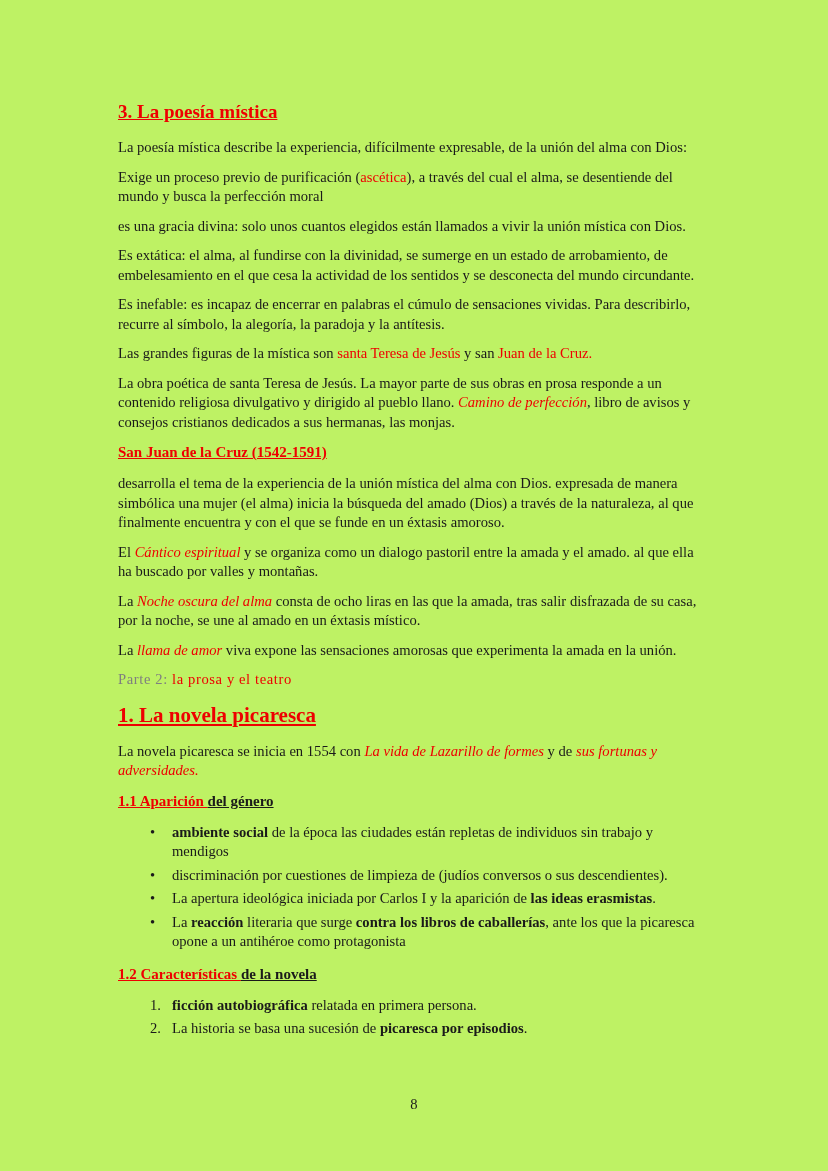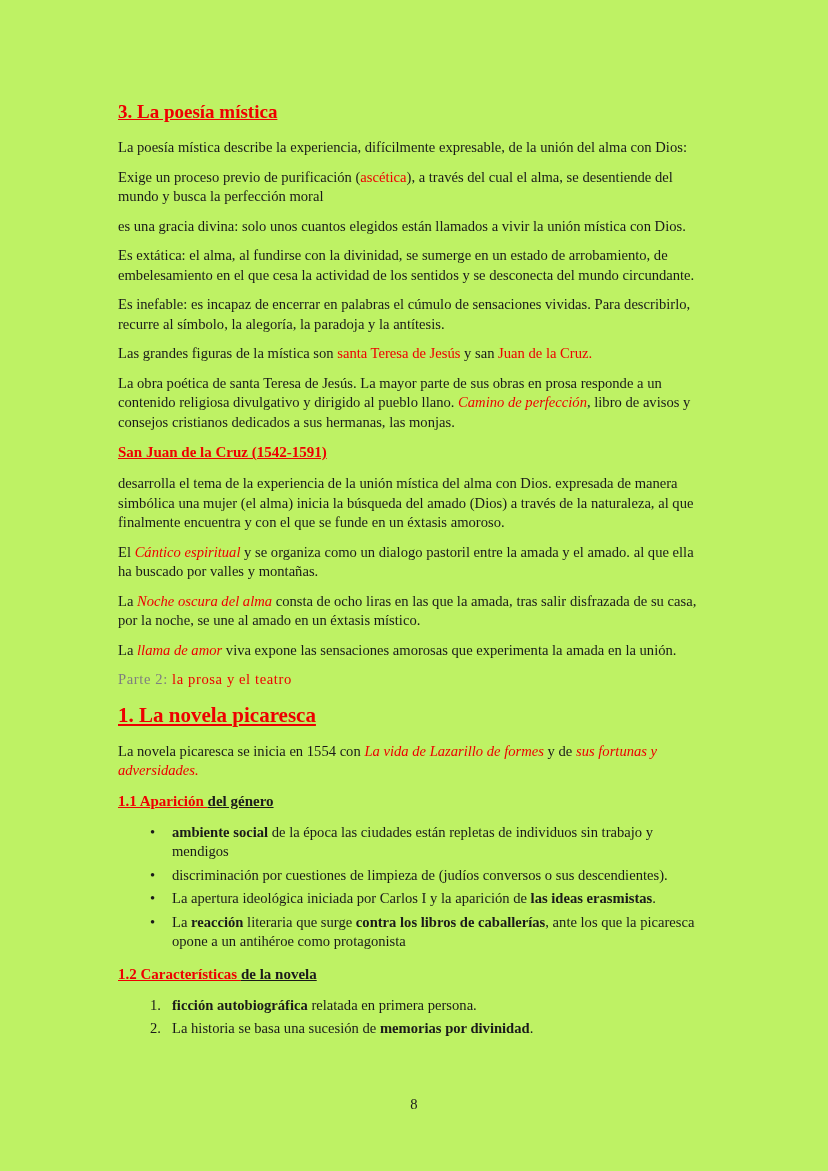--- a/index.html
+++ b/index.html
@@ -86,18 +86,18 @@
         </div>
       </div>
       <div class="block h3"><span style="font-weight: bold; text-decoration: underline; color: rgb(238, 0, 0);">1.2 Características </span><span style="font-weight: bold; text-decoration: underline;">de la novela</span></div>
       <div class="numbered-list">
         <div class="list-item">
           <span class="marker">1.</span>
           <span class="item-text"><span style="font-weight: bold;">ficción autobiográfica</span><span> relatada en primera persona.</span></span>
         </div>
         <div class="list-item">
           <span class="marker">2.</span>
-          <span class="item-text"><span> La historia se basa una sucesión de </span><span style="font-weight: bold;">memorias por divinidad</span><span>.</span></span>
+          <span class="item-text"><span> La historia se basa una sucesión de </span><span style="font-weight: bold;">picaresca por episodios</span><span>.</span></span>
         </div>
       </div>
     </div>
   <div class="page-number">8</div>
 </div>
 
 </body></html>

